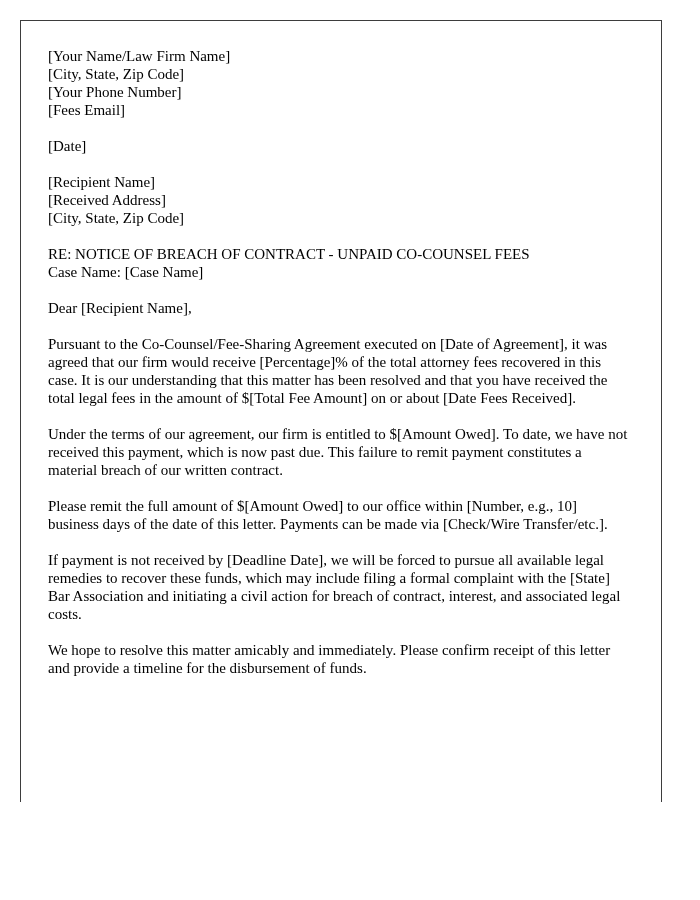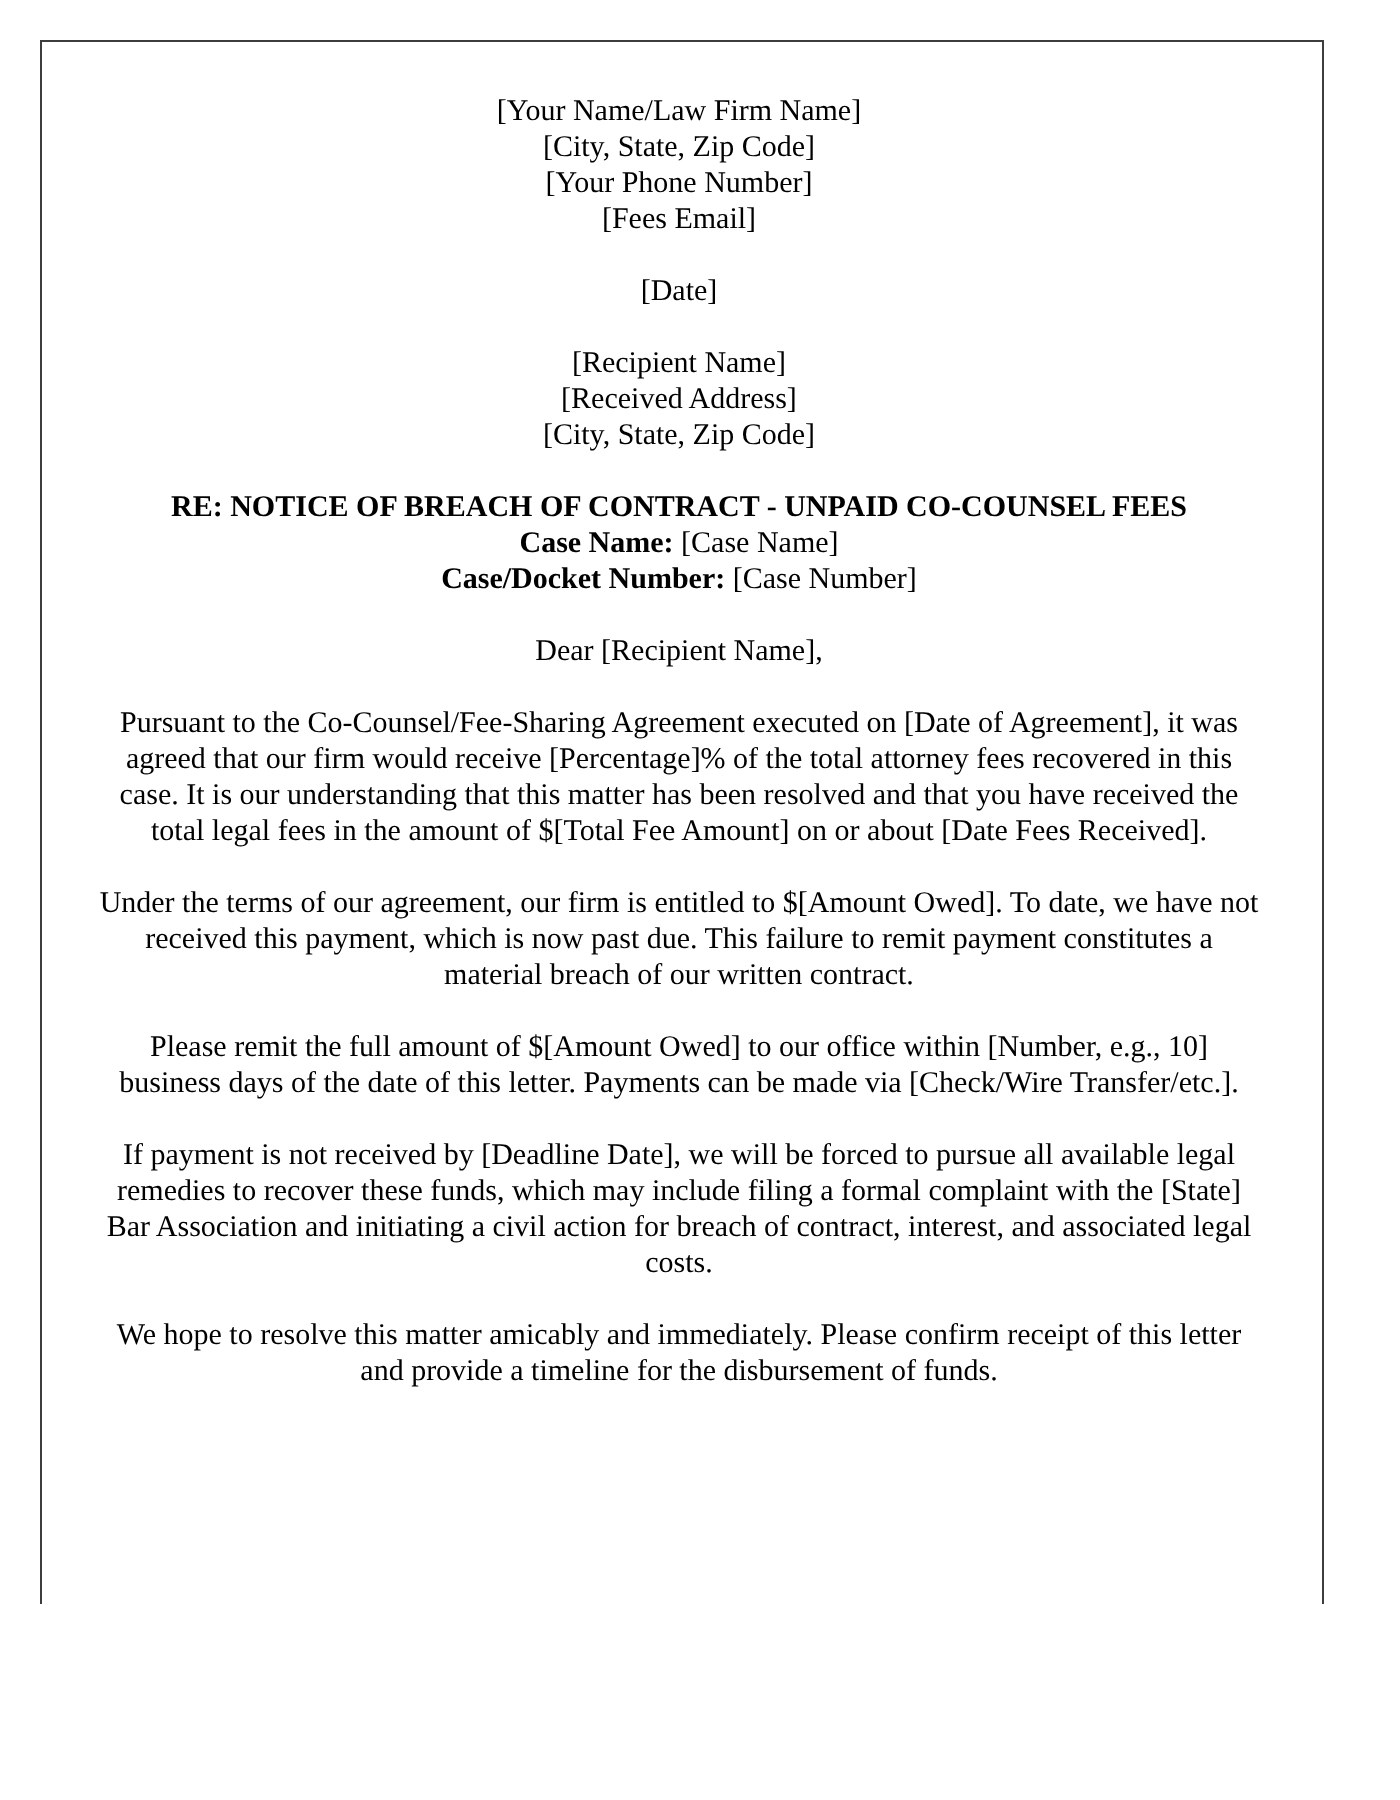--- a/index.html
+++ b/index.html
@@ -8,40 +8,39 @@
     background: #ffffff;
   }
   .canvas {
     position: relative;
     width: 700px;
     height: 900px;
     background: #ffffff;
     overflow: hidden;
     font-family: "Liberation Serif", "DejaVu Serif", serif;
     color: #000000;
-    text-align: center;
   }
   .document {
     position: absolute;
     left: 20px;
     top: 20px;
     width: 642px;
     height: 782px;
     box-sizing: border-box;
     border: 1px solid #3d3d3d;
     border-bottom: none;
     padding: 26px 30px 0 27px;
     overflow: hidden;
     background: #ffffff;
     font-size: 15px;
     line-height: 18px;
   }
   .block { margin: 0 0 18px 0; }
   .line { margin: 0; }
-  .bold { font-weight: bold; }
+  .bold { font-weight: normal; }
   p { margin: 0 0 18px 0; }
 </style>
 </head>
 <body>
 
 <div class="canvas">
   <div class="document" style="border-color: rgb(61, 61, 61); color: rgb(0, 0, 0);">
 
     <div class="block">
       <div class="line">[Your Name/Law Firm Name]</div>
@@ -54,21 +53,20 @@
 
     <div class="block">
       <div class="line">[Recipient Name]</div>
       <div class="line">[Received Address]</div>
       <div class="line">[City, State, Zip Code]</div>
     </div>
 
     <div class="block">
       <div class="line bold">RE: NOTICE OF BREACH OF CONTRACT - UNPAID CO-COUNSEL FEES</div>
       <div class="line"><span class="bold">Case Name:</span> <span>[Case Name]</span></div>
-      <div class="line"><span class="bold">Case/Docket Number:</span> <span>[Case Number]</span></div>
     </div>
 
     <p>Dear [Recipient Name],</p>
 
     <p>Pursuant to the Co-Counsel/Fee-Sharing Agreement executed on [Date of Agreement], it was agreed that our firm would receive [Percentage]% of the total attorney fees recovered in this case. It is our understanding that this matter has been resolved and that you have received the total legal fees in the amount of $[Total Fee Amount] on or about [Date Fees Received].</p>
     <p>Under the terms of our agreement, our firm is entitled to $[Amount Owed]. To date, we have not received this payment, which is now past due. This failure to remit payment constitutes a material breach of our written contract.</p>
     <p>Please remit the full amount of $[Amount Owed] to our office within [Number, e.g., 10] business days of the date of this letter. Payments can be made via [Check/Wire Transfer/etc.].</p>
     <p>If payment is not received by [Deadline Date], we will be forced to pursue all available legal remedies to recover these funds, which may include filing a formal complaint with the [State] Bar Association and initiating a civil action for breach of contract, interest, and associated legal costs.</p>
     <p>We hope to resolve this matter amicably and immediately. Please confirm receipt of this letter and provide a timeline for the disbursement of funds.</p>
 

